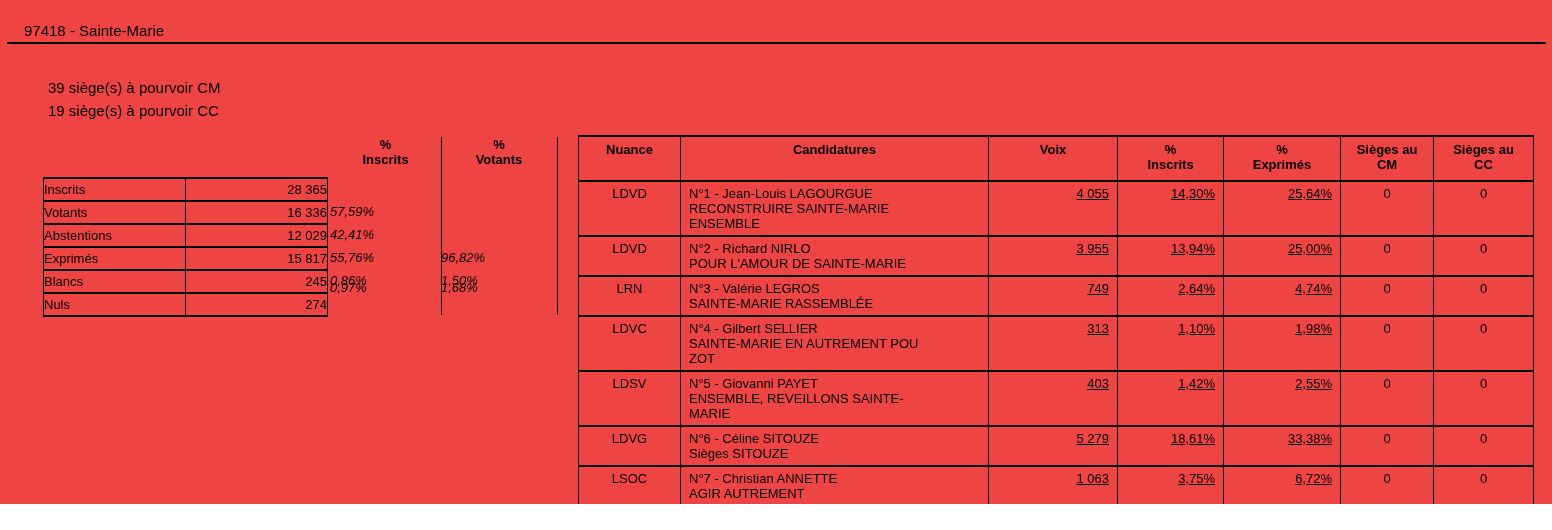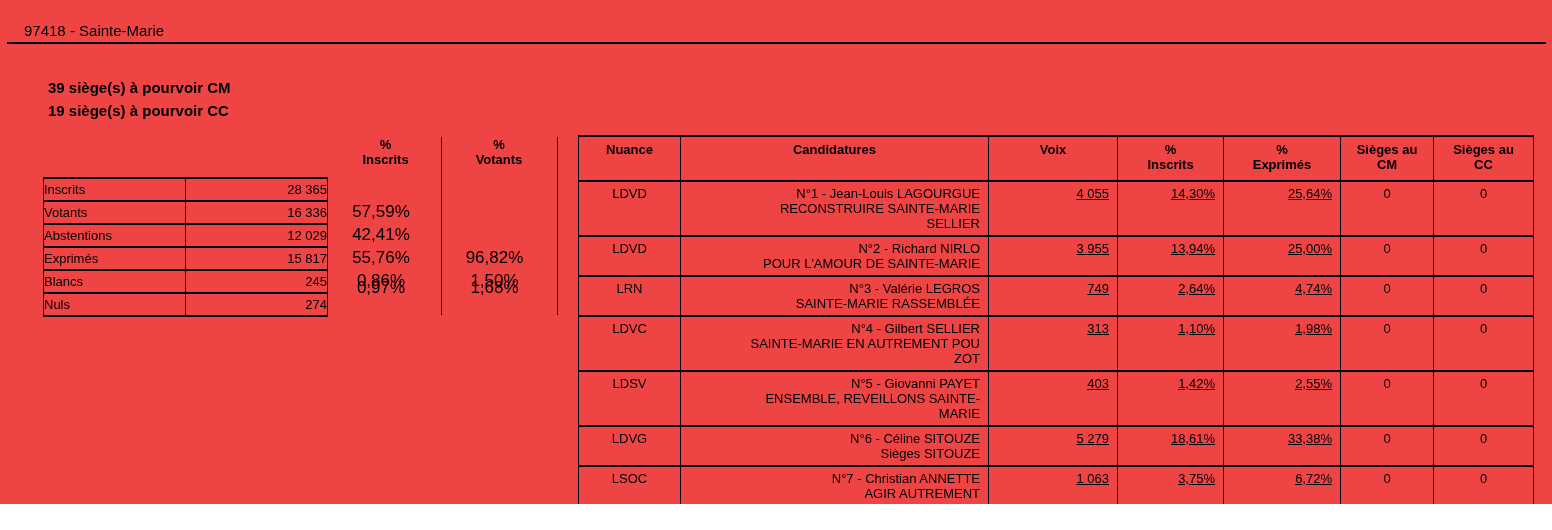--- a/index.html
+++ b/index.html
@@ -30,21 +30,21 @@
     left: 7px;
     top: 42px;
     width: 1539px;
     height: 0;
     border-top: 2px solid #000;
   }
   .seats-line {
     left: 48px;
     font-size: 15px;
     line-height: 18px;
-    font-weight: bold;
+    font-weight: normal;
   }
   #seats-cm { top: 79px; }
   #seats-cc { top: 102px; }
 
   
   #turnout-table {
     left: 43px;
     top: 177px;
     border-collapse: collapse;
     table-layout: fixed;
@@ -77,24 +77,25 @@
   .v-divider {
     top: 137px;
     height: 178px;
     width: 0;
     border-left: 1px solid #000;
   }
   #v-divider-1 { left: 441px; }
   #v-divider-2 { left: 557px; }
 
   .pct-val {
-    font-size: 17px;
+    font-size: 13px;
     line-height: 14px;
     height: 14px;
-    text-align: center;
+    text-align: left;
+    font-style: italic;
   }
   .pct-i { left: 330px; width: 102px; }
   .pct-v { left: 441px; width: 107px; }
   .prow-0 { top: 182px; }
   .prow-1 { top: 205px; }
   .prow-2 { top: 228px; }
   .prow-3 { top: 251px; }
   .prow-4 { top: 274px; }
   .prow-5 { top: 281px; }
 
@@ -120,21 +121,21 @@
     height: 45px;
     font-weight: bold;
     text-align: center;
     padding: 5px 2px 0 2px;
     white-space: pre-line;
   }
   #results-table td {
     padding: 4px 8px 4px 8px;
   }
   td.r-nuance { text-align: center; padding-left: 2px; padding-right: 2px; }
-  td.r-cand   { text-align: right; margin-top: 21px; }
+  td.r-cand   { text-align: left; margin-top: 21px; }
   td.r-num    { text-align: right; text-decoration: underline; }
   td.r-seats  { text-align: center; padding-left: 2px; padding-right: 2px; }
   .cand-list  { white-space: pre-line; }
 </style>
 </head>
 <body>
 
 <div id="page">
 
   <div class="abs" id="commune-title">97418 - Sainte-Marie</div>
@@ -216,21 +217,21 @@
         <th>Sièges au
 CC</th>
       </tr>
     </thead>
     <tbody>
       <tr>
         <td class="r-nuance">LDVD</td>
         <td class="r-cand">
           <div>N°1 - Jean-Louis LAGOURGUE</div>
           <div class="cand-list">RECONSTRUIRE SAINTE-MARIE
-SELLIER</div>
+ENSEMBLE</div>
         </td>
         <td class="r-num">4 055</td>
         <td class="r-num">14,30%</td>
         <td class="r-num">25,64%</td>
         <td class="r-seats">0</td>
         <td class="r-seats">0</td>
       </tr>
       <tr>
         <td class="r-nuance">LDVD</td>
         <td class="r-cand">

